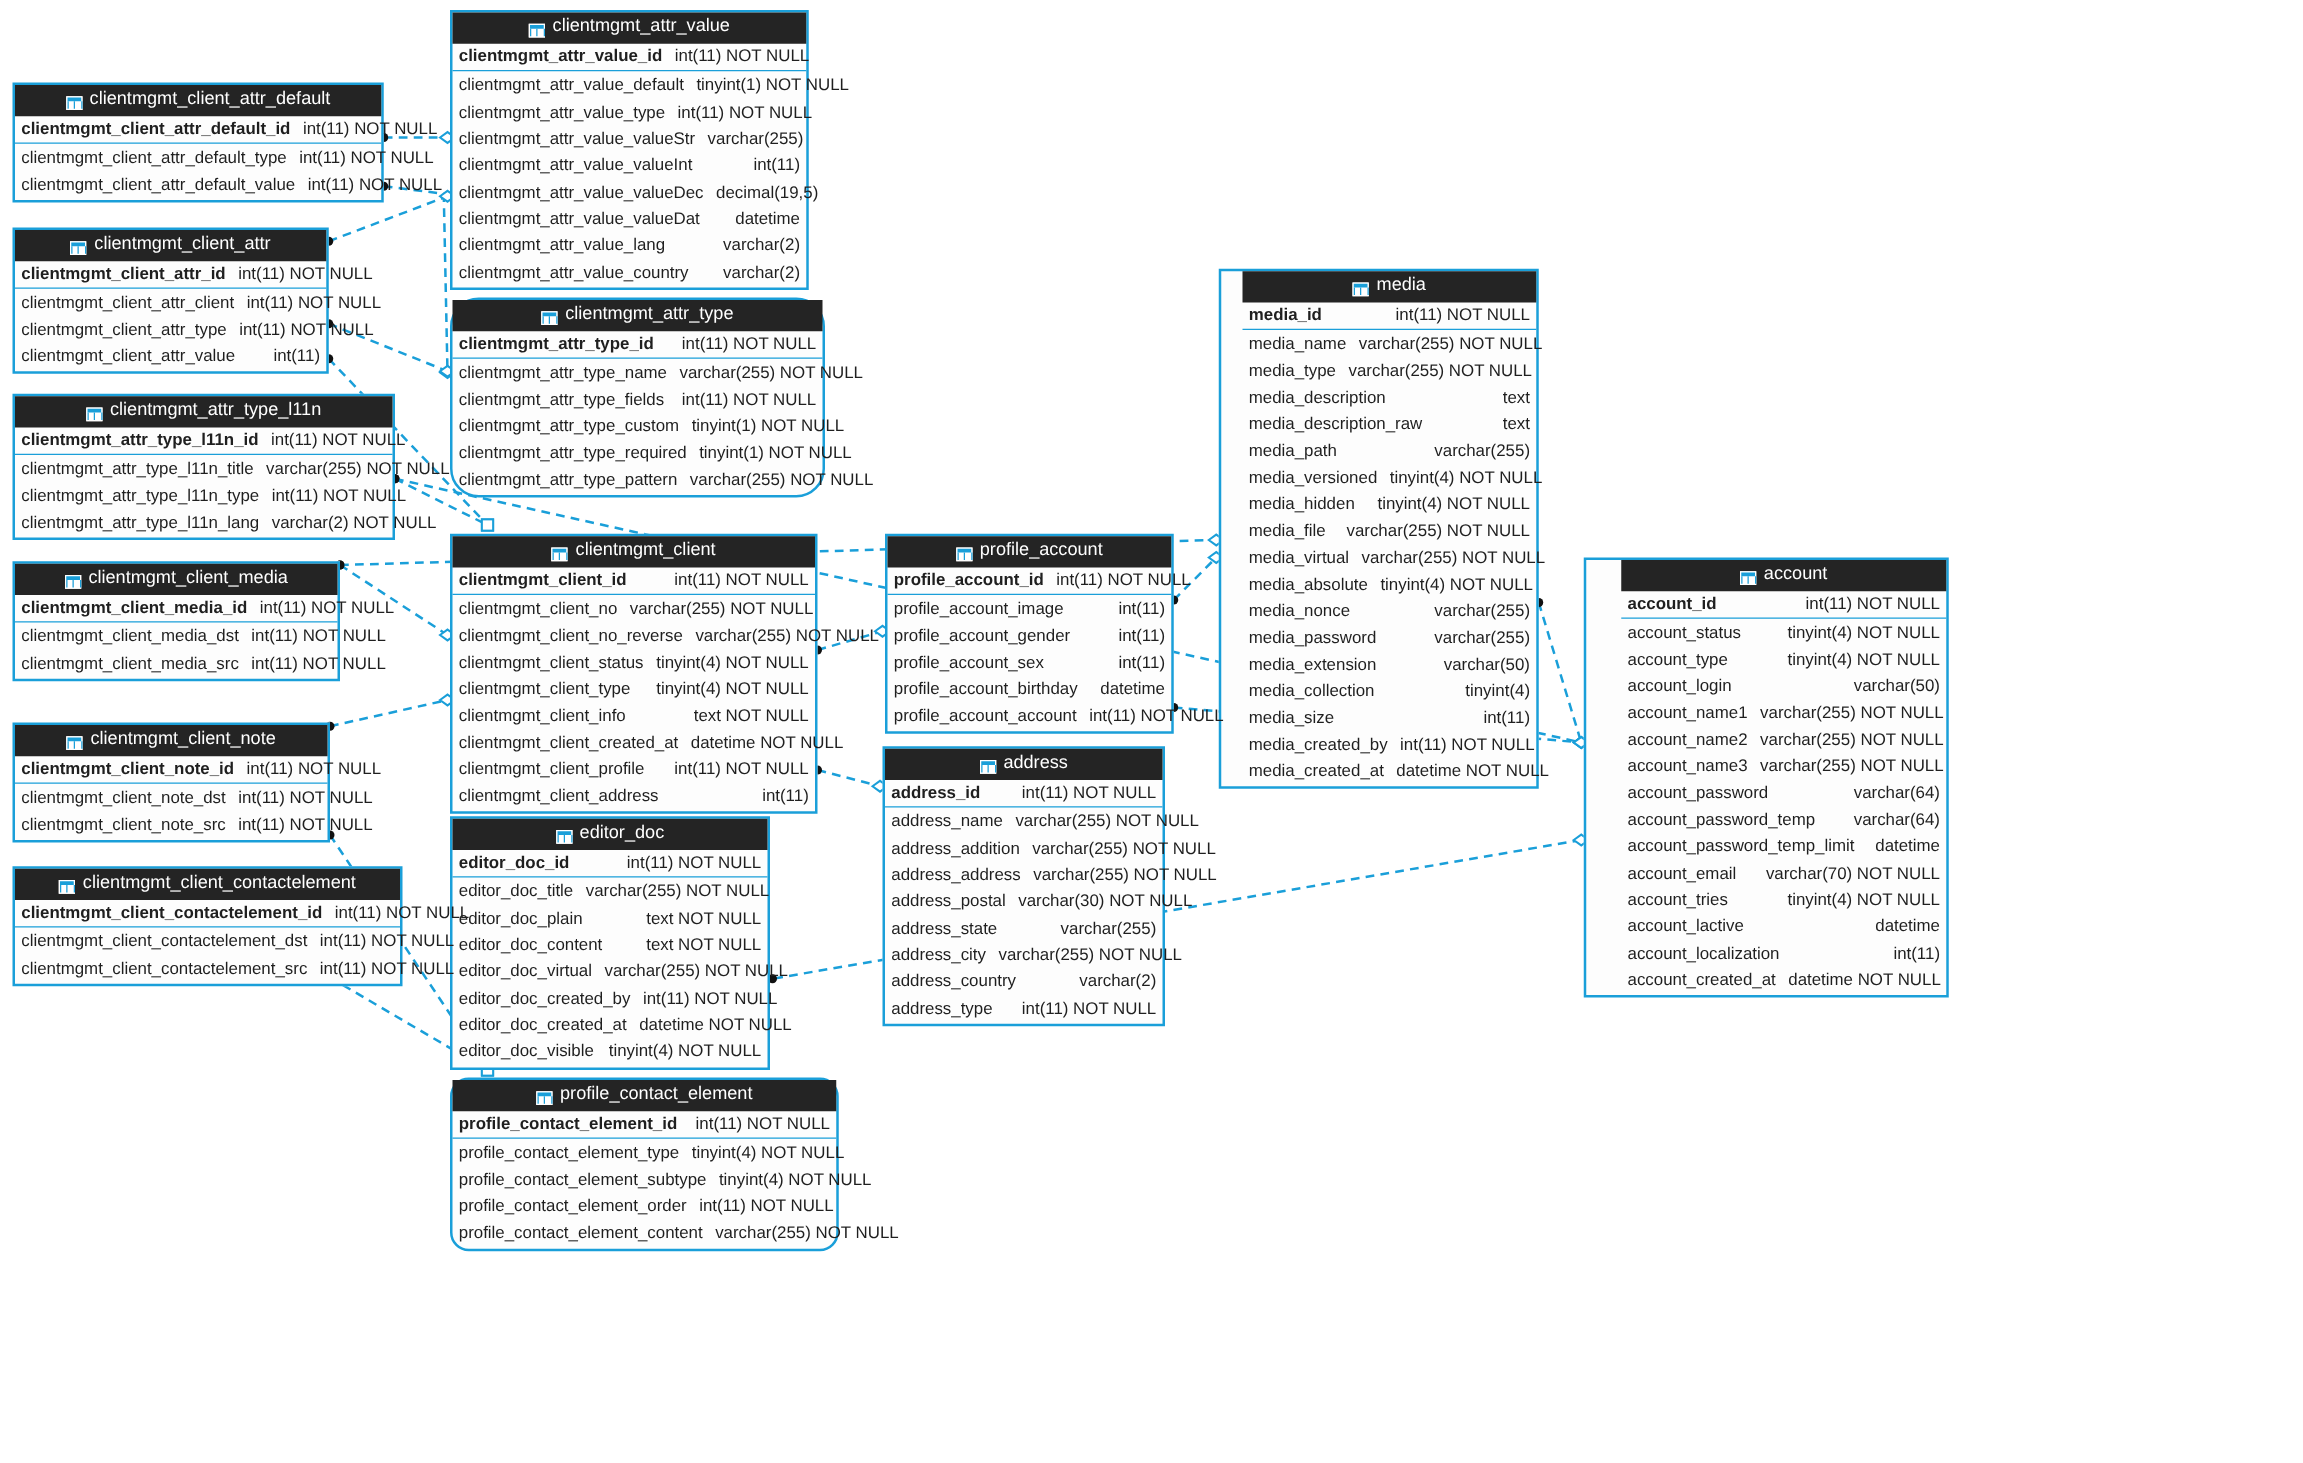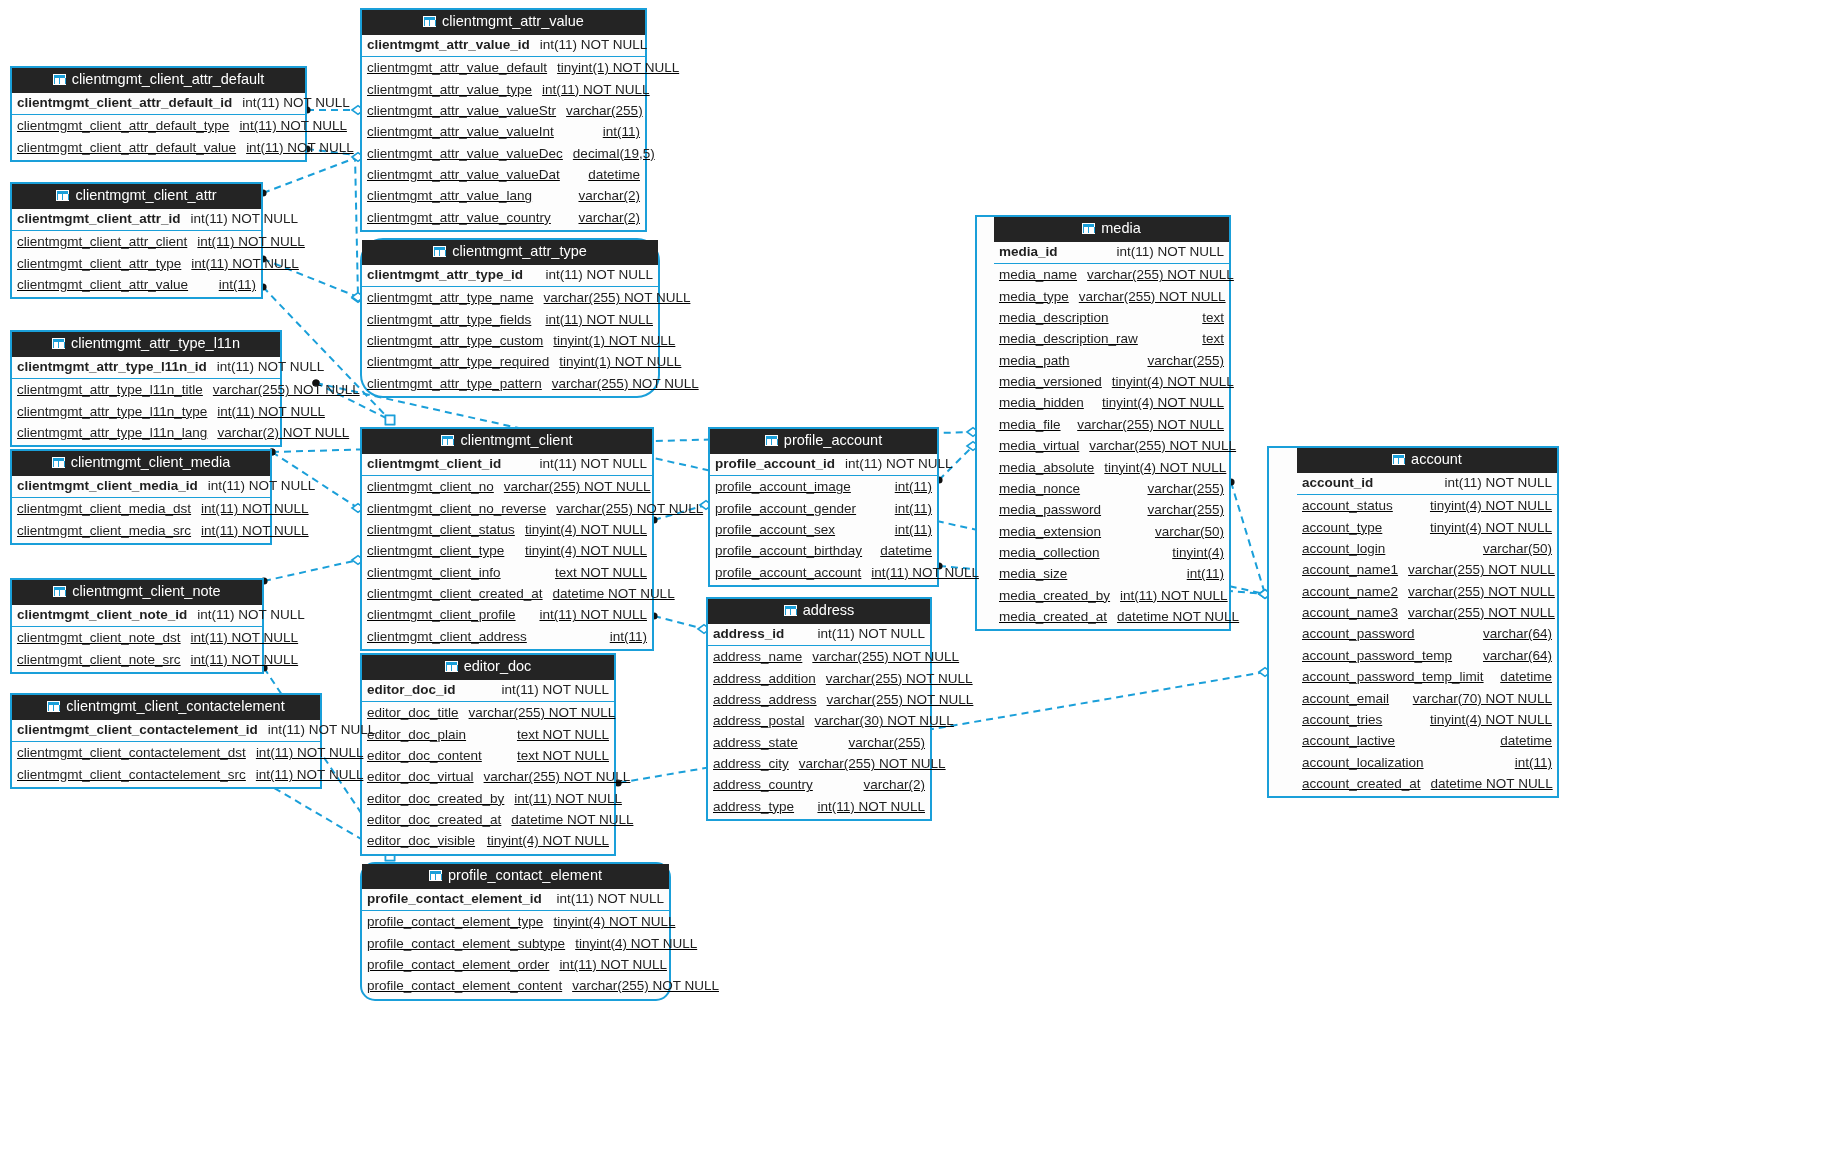--- a/index.html
+++ b/index.html
@@ -35,21 +35,21 @@
     z-index: 5;
   }
   .entity-header {
     background: #242424;
     color: #ffffff;
     font-size: 14.5px;
     text-align: center;
     padding: 4px 6px 5px 6px;
     white-space: nowrap;
     display: flex;
-    align-items: center;
+    align-items: flex-end;
     justify-content: center;
     gap: 6px;
     line-height: 1.1;
   }
   .table-icon {
     display: inline-block;
     width: 13px;
     height: 11px;
     flex: 0 0 auto;
     position: relative;
@@ -94,21 +94,20 @@
   .attr-name {
     text-align: left;
   }
   .attr-type {
     text-align: right;
     flex: 0 0 auto;
   }
   .attr-body {
     padding-top: 1px;
     padding-bottom: 1px;
-    text-decoration: underline;
   }
 </style>
 </head>
 <body>
 
 <div id="canvas">
   <svg id="edges">
       <g>
         <path d="M307 110 L358 110" fill="none" stroke="#1a9fd9" stroke-width="2" stroke-dasharray="7 5"></path>
         <g>
@@ -385,21 +384,21 @@
         <div class="attr-row">
           <span class="attr-name">clientmgmt_attr_type_required</span>
           <span class="attr-type">tinyint(1) NOT NULL</span>
         </div>
         <div class="attr-row">
           <span class="attr-name">clientmgmt_attr_type_pattern</span>
           <span class="attr-type">varchar(255) NOT NULL</span>
         </div>
       </div>
     </div>
-    <div class="entity" style="left: 10px; top: 315px; width: 272px; margin-top: 15px;">
+    <div class="entity" style="left: 10px; top: 315px; width: 306px;">
       <div class="entity-header">
         <span class="table-icon"></span>
         <span>clientmgmt_attr_type_l11n</span>
       </div>
       <div class="attr-row pk-row">
         <span class="attr-name">clientmgmt_attr_type_l11n_id</span>
         <span class="attr-type">int(11) NOT NULL</span>
       </div>
       <div class="attr-body">
         <div class="attr-row">

